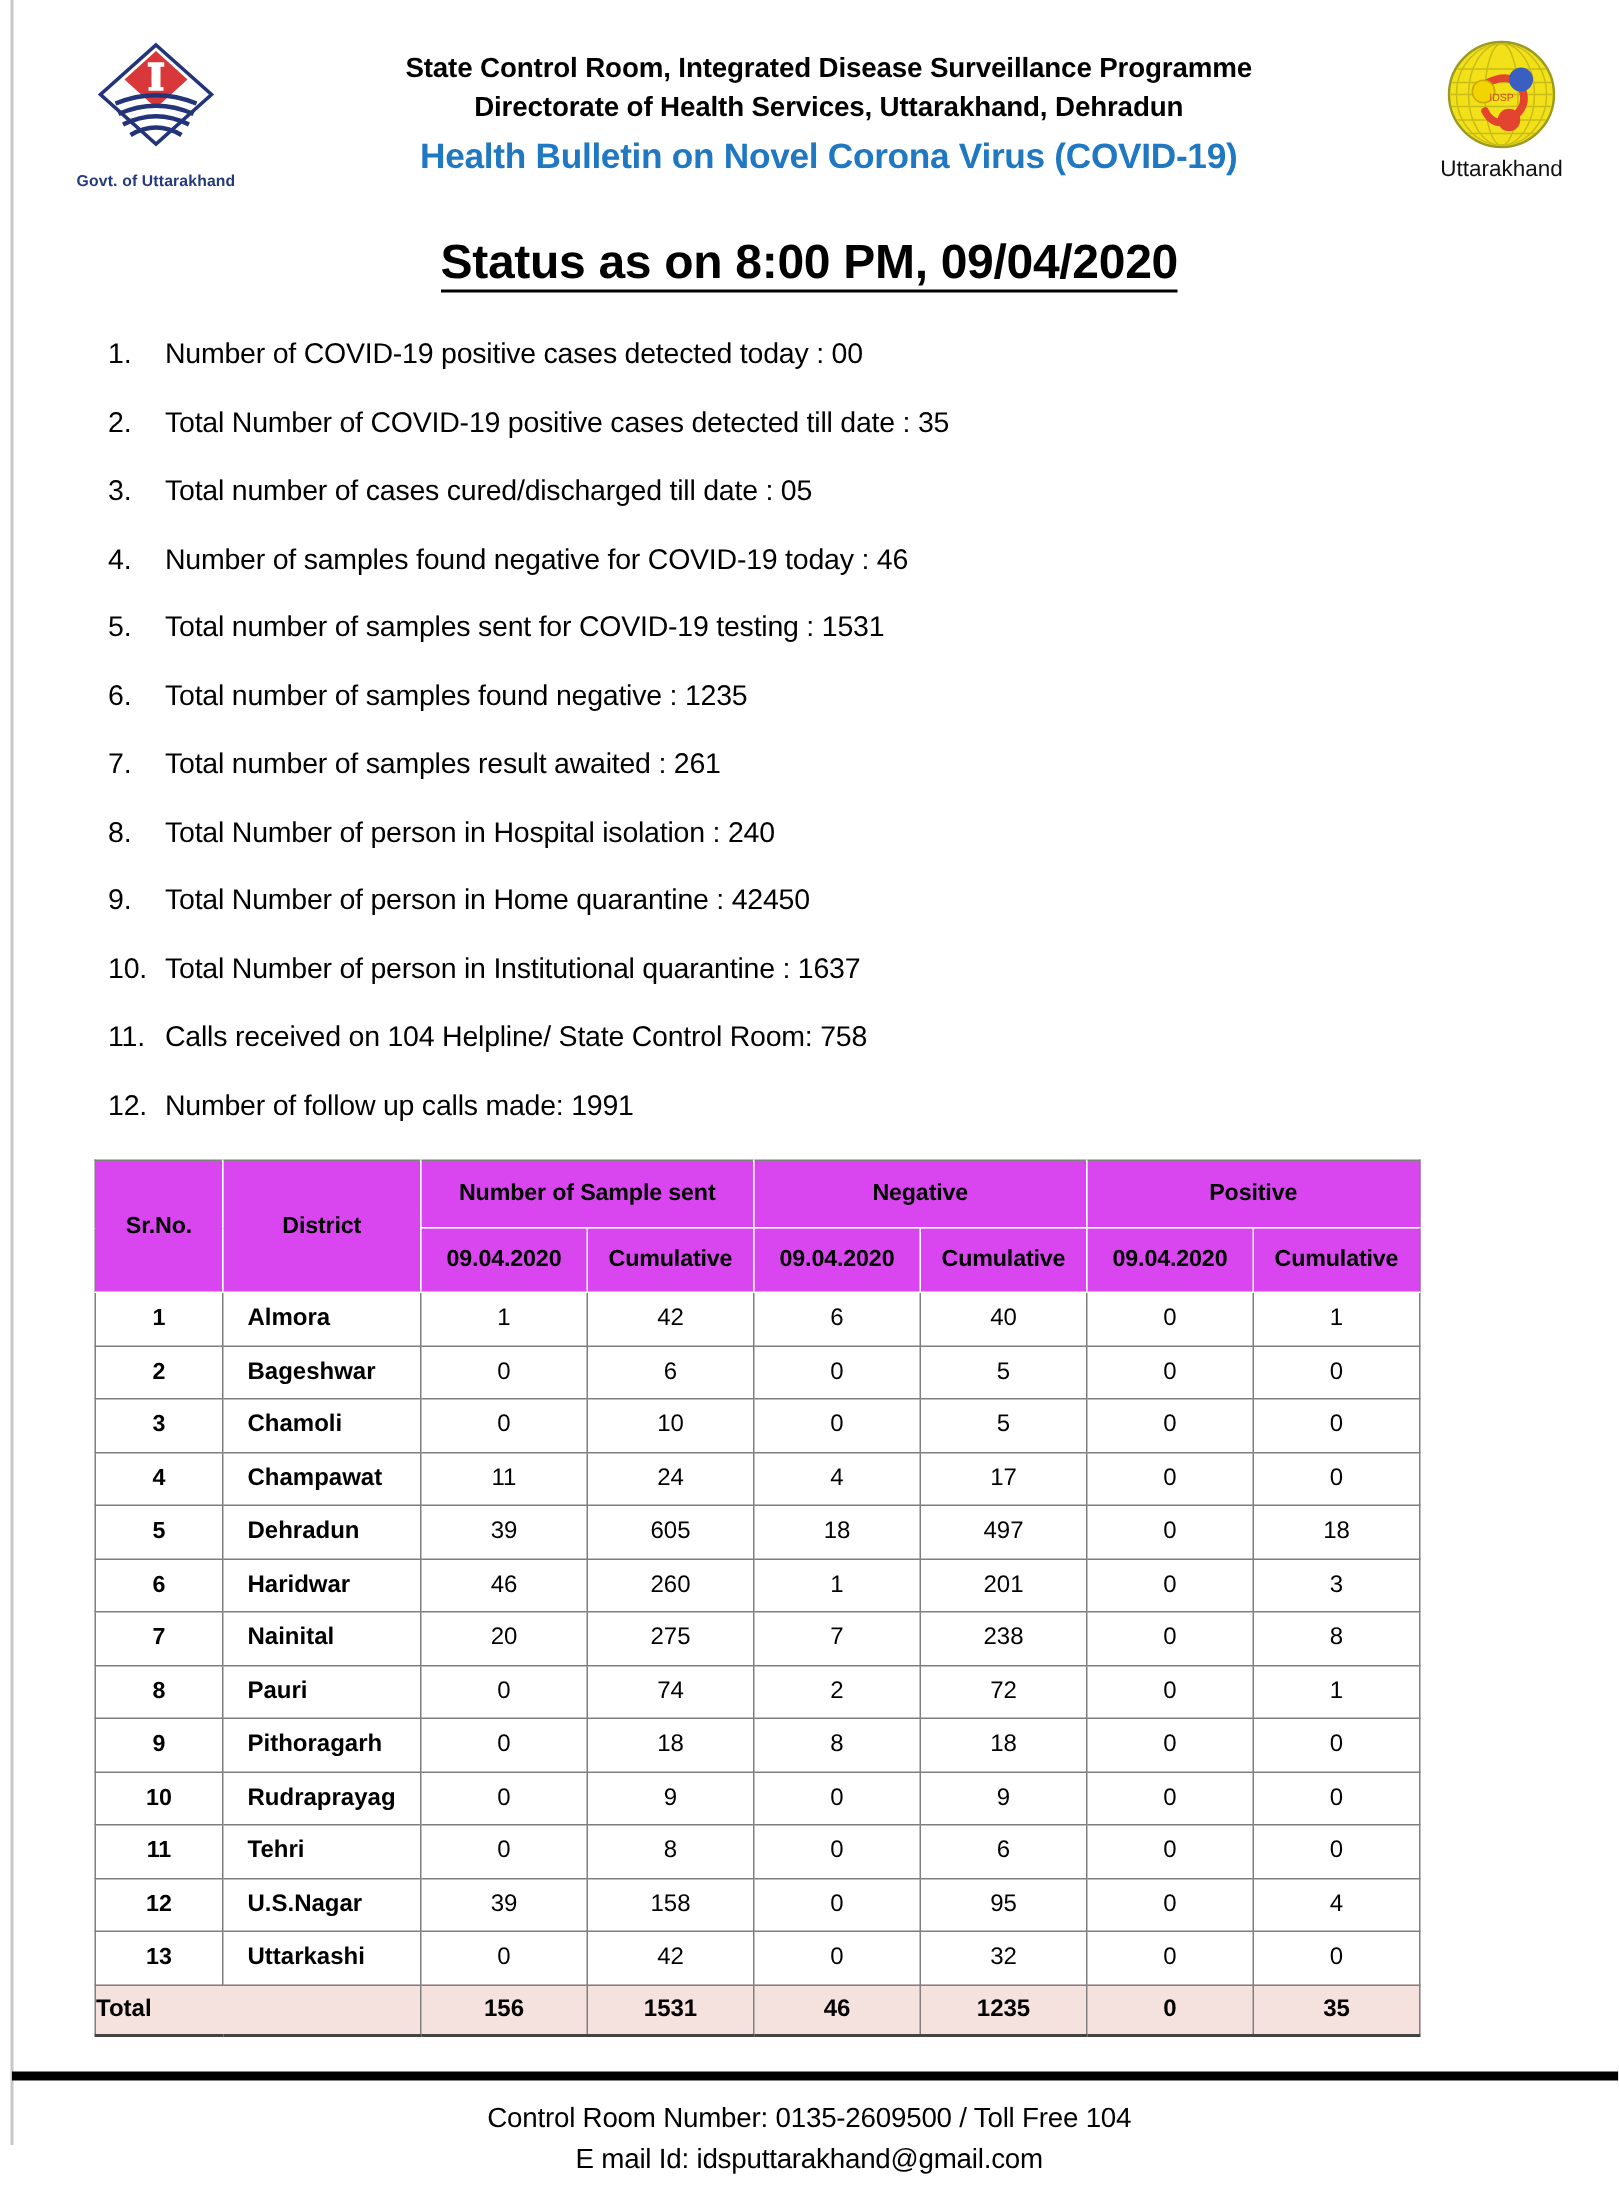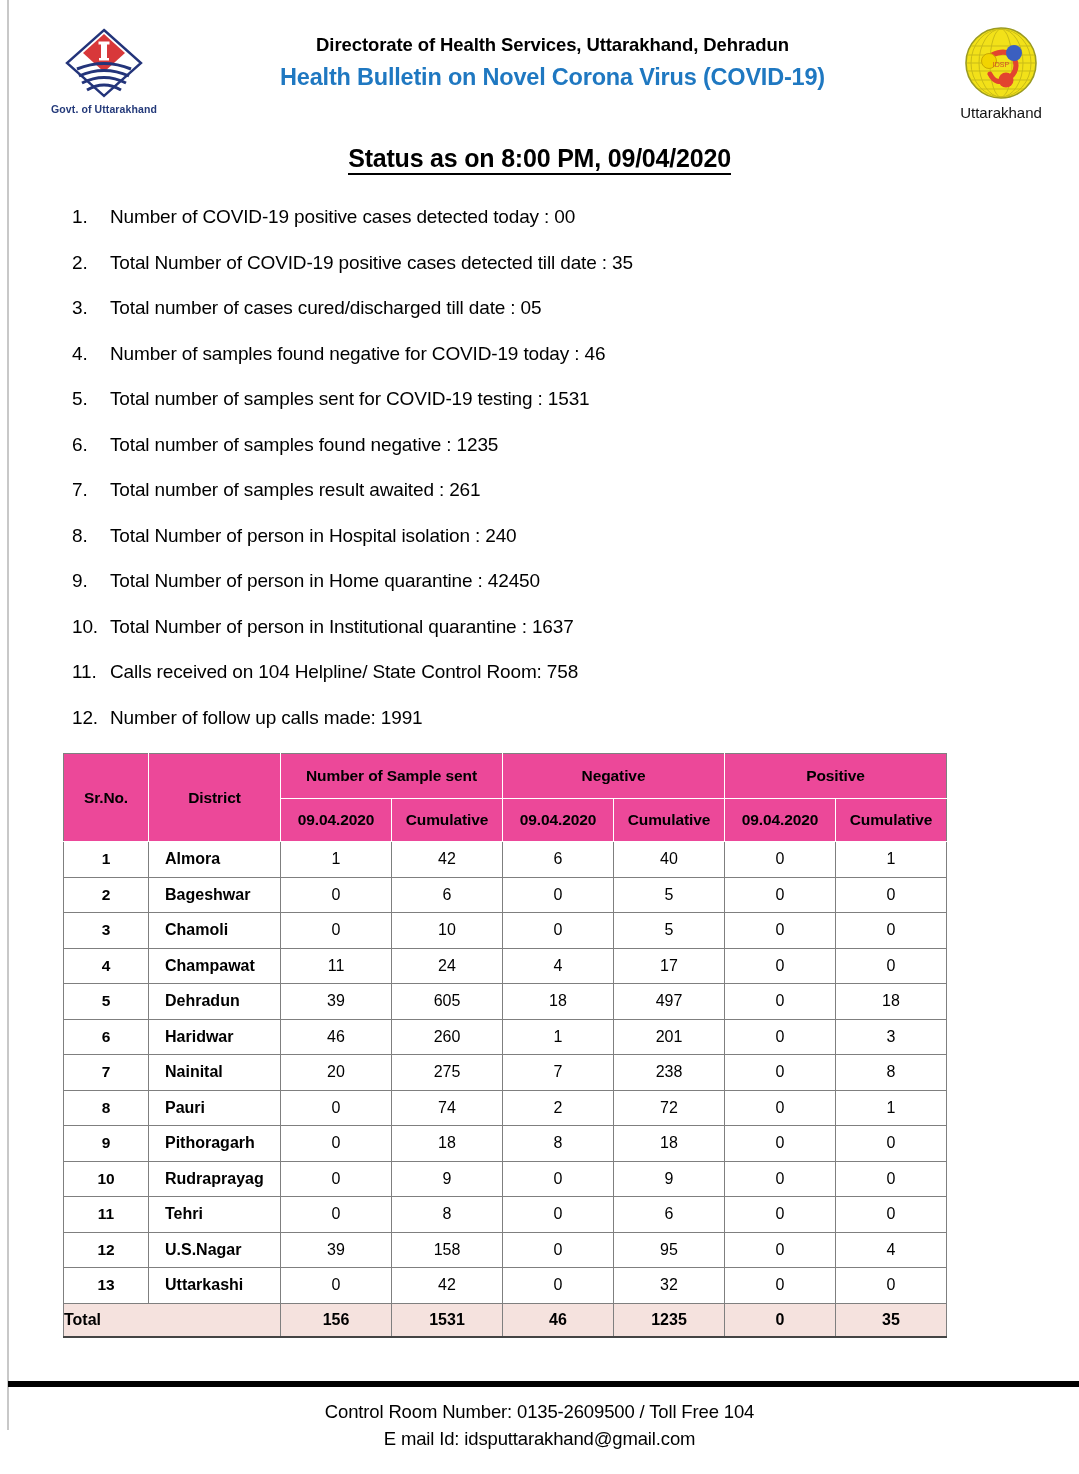--- a/index.html
+++ b/index.html
@@ -43,21 +43,21 @@
     width: 120px;
     flex: 0 0 120px;
     text-align: center;
     padding-top: 4px;
   }
   .logo-left svg { display: block; margin: 0 auto; }
   .logo-left .cap {
     font-size: 10.5px;
     font-weight: bold;
     color: #243a7a;
-    margin-top: 3px;
+    margin-top: 15px;
     letter-spacing: .1px;
   }
   .header-center {
     flex: 1 1 auto;
     text-align: center;
     padding-top: 10px;
   }
   .header-line1, .header-line2 {
     font-size: 18.5px;
     font-weight: bold;
@@ -82,23 +82,23 @@
   .logo-right svg { display: block; margin: 0 auto; }
   .logo-right .cap {
     font-size: 15px;
     color: #111111;
     margin-top: 2px;
   }
 
   
   .status-title {
     text-align: center;
-    font-size: 25px;
-    font-weight: bold;
-    margin-top: 24px;
+    font-size: 32px;
+    font-weight: bold;
+    margin-top: 36px;
     letter-spacing: -0.2px;
   }
   .status-title span {
     border-bottom: 2.5px solid #000;
     padding-bottom: 1px;
   }
 
   
   .facts {
     margin: 34px 0 0 0;
@@ -140,21 +140,21 @@
   }
   table.sts th, table.sts td {
     border: 1px solid #7f7f7f;
     text-align: center;
     vertical-align: middle;
     font-size: 15.5px;
     padding: 0;
     box-sizing: border-box;
   }
   table.sts thead th {
-    background: #ec4899;
+    background: #d946ef;
     font-weight: bold;
     font-size: 15.5px;
     letter-spacing: -0.1px;
     border-color: #ffffff;
   }
   table.sts thead th.outer-l { border-left: 1px solid #7f7f7f; }
   table.sts thead th.outer-r { border-right: 1px solid #7f7f7f; }
   table.sts thead tr:first-child th { border-top: 1px solid #7f7f7f; }
   .grp-head { height: 45px; }
   .sub-head { height: 43px; }
@@ -235,20 +235,21 @@
 
         <path d="M16 43 Q43 32 70 43" fill="none" stroke="#23347a" stroke-width="3"></path>
         <path d="M18 50 Q43 39 68 50" fill="none" stroke="#23347a" stroke-width="3"></path>
         <path d="M21 57 Q43 46 65 57" fill="none" stroke="#23347a" stroke-width="3"></path>
         <path d="M26 64 Q43 54 60 64" fill="none" stroke="#23347a" stroke-width="3"></path>
       </svg>
       <div class="cap">Govt. of Uttarakhand</div>
     </div>
 
     <div class="header-center">
+      <div class="header-line1">State Control Room, Integrated Disease Surveillance Programme</div>
       <div class="header-line2">Directorate of Health Services, Uttarakhand, Dehradun</div>
       <div class="header-line3">Health Bulletin on Novel Corona Virus (COVID-19)</div>
     </div>
 
     <div class="logo-right">
       <svg width="78" height="78" viewBox="0 0 78 78">
         <defs>
           <clipPath id="globeclip">
               <circle cx="39" cy="39" r="34"></circle>
             </clipPath>

